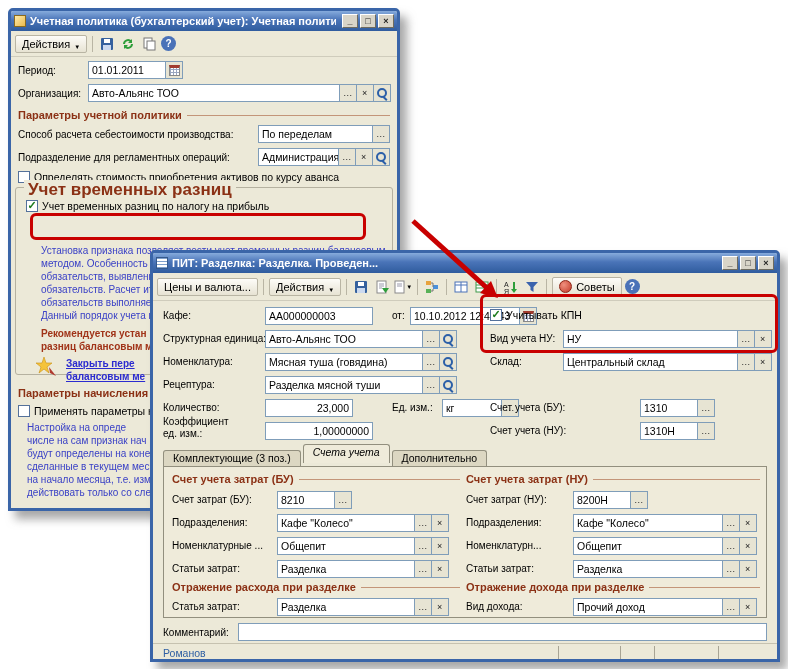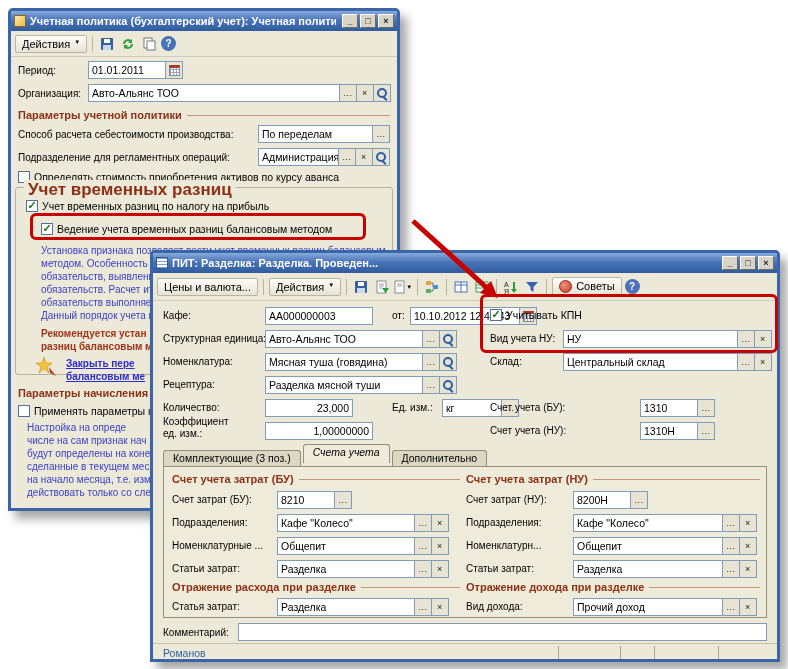--- a/index.html
+++ b/index.html
@@ -22,21 +22,21 @@
   .wicon { width:12px; height:12px; flex:none; background:linear-gradient(135deg,#FFEBA9,#E9B94D); border:1px solid #8A6A1F; }
   .wicon2 { width:12px; height:12px; flex:none; background:#fff; border:1px solid #35598C;
             background-image:linear-gradient(#7FA0CC 1px,transparent 1px); background-size:3px 3px; }
   .tbtns { display:flex; }
   .tbn { width:16px; height:14px; margin-left:2px; display:inline-flex; align-items:center; justify-content:center;
          background:#D8D4C8; border:1px solid; border-color:#FFFFFF #6E6A5E #6E6A5E #FFFFFF;
          color:#222; font-size:9px; font-weight:bold; line-height:1; }
   .toolbar { height:26px; display:flex; align-items:center; gap:3px; padding:0 4px;
              border-bottom:1px solid #CFCCBC; background:#ECE9D8; }
   .w2 .toolbar { height:28px; }
-  .act { display:inline-flex; align-items:flex-start; gap:4px; padding:2px 6px; white-space:nowrap;
+  .act { display:inline-flex; align-items:flex-end; gap:4px; padding:2px 6px; white-space:nowrap;
          border:1px solid #B9B5A4; border-radius:2px; background:linear-gradient(#FDFCF8,#E7E3D3); }
   .dd { font-size:6px; line-height:1; margin-top:1px; }
   .tsep { width:1px; height:16px; background:#B9B5A4; margin:0 2px; }
   .tico { width:18px; height:18px; display:inline-flex; align-items:center; justify-content:center; gap:1px; }
   .helpico { width:15px; height:15px; border-radius:50%; background:#4A72B8; color:#fff; font-weight:bold;
              font-size:10px; display:inline-flex; align-items:center; justify-content:center; }
   .tipsico { width:13px; height:13px; border-radius:50%; border:1px solid #8E2415;
              background:radial-gradient(circle at 35% 35%, #F0907E, #C23B2A); }
   .wbody { position:relative; }
   .w1body { height:451px; overflow:hidden; }
@@ -177,24 +177,20 @@
         <i class="cb"></i>
         <span class="cbl">Определять стоимость приобретения активов по курсу аванса</span>
       </span>
 
       <div class="groupbox" style="left:4px;top:130px;width:378px;height:188px">
         <span class="gtitle">Учет временных разниц</span>
         <span class="cbrow pos" style="left:10px;top:12px">
           <i class="cb on"></i>
           <span class="cbl">Учет временных разниц по налогу на прибыль</span>
         </span>
-        <span class="cbrow pos" style="left:25px;top:35px">
-          <i class="cb on"></i>
-          <span class="cbl">Ведение учета временных разниц балансовым методом</span>
-        </span>
         <span class="note" style="left:25px;top:57px">Установка признака позволяет вести учет временных разниц балансовым</span>
         <span class="note" style="left:25px;top:70px">методом.  Особенность м</span>
         <span class="note" style="left:25px;top:83px">обязательств, выявленн</span>
         <span class="note" style="left:25px;top:96px">обязательств. Расчет ит</span>
         <span class="note" style="left:25px;top:109px">обязательств выполняет</span>
         <span class="note" style="left:25px;top:122px">Данный порядок учета на</span>
         <span class="rec" style="left:25px;top:140px">Рекомендуется устан</span>
         <span class="rec" style="left:25px;top:153px">разниц балансовым м</span>
         <span class="pos" style="left:20px;top:168px">
           <svg width="22" height="22">

